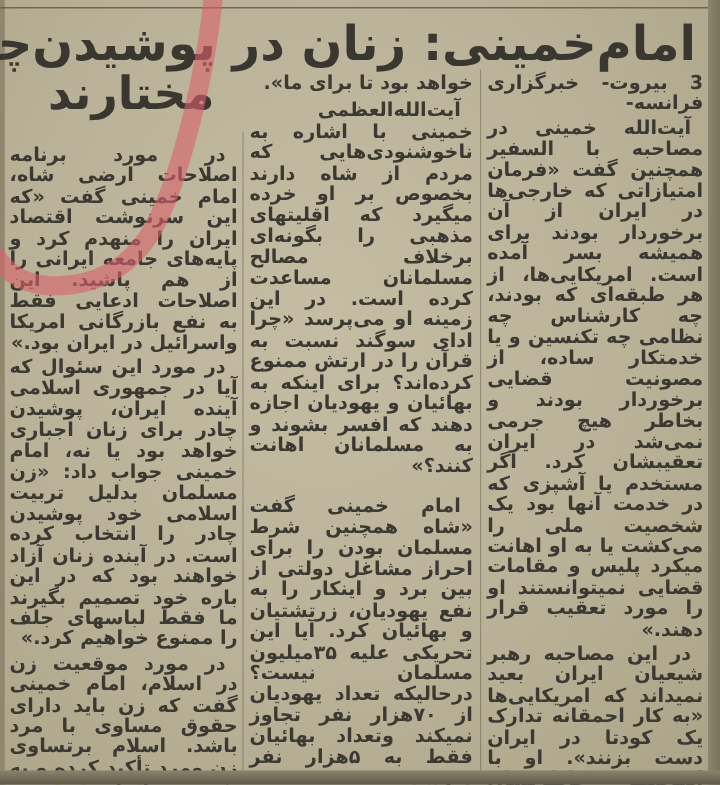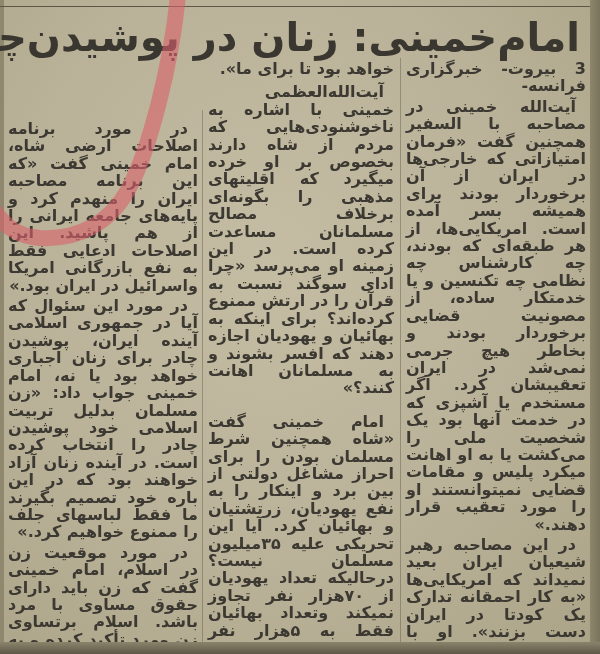--- a/index.html
+++ b/index.html
@@ -80,38 +80,39 @@
   </style>
 </head>
 <body>
 
 <div class="paper">
   <div class="edge-left"></div>
   <div class="edge-right"></div>
   <div class="rule-top"></div>
 
   <div class="headline headline-line1">امام‌خمینی: زنان در پوشیدن‌چادر</div>
+  <div class="headline headline-line2">مختارند</div>
 
   <div class="col-divider" style="left:400px; top:58px; height:584px;"></div>
   <div class="col-divider" style="left:202px; top:110px; height:532px;"></div>
 
   <div class="column col-right">
     <p style="text-indent:0">3 بیروت- خبرگزاری فرانسه-</p>
     <p>آیت‌الله خمینی در مصاحبه با السفیر همچنین گفت «فرمان امتیازاتی که خارجی‌ها در ایران از آن برخوردار بودند برای همیشه بسر آمده است. امریکایی‌ها، از هر طبقه‌ای که بودند، چه کارشناس چه نظامی چه تکنسین و یا خدمتکار ساده، از مصونیت قضایی برخوردار بودند و بخاطر هیچ جرمی نمی‌شد در ایران تعقیبشان کرد. اگر مستخدم یا آشپزی که در خدمت آنها بود یک شخصیت ملی را می‌کشت یا به او اهانت میکرد پلیس و مقامات قضایی نمیتوانستند او را مورد تعقیب قرار دهند.»</p>
     <p style="margin-top:2px">در این مصاحبه رهبر شیعیان ایران بعید نمیداند که امریکایی‌ها «به کار احمقانه تدارک یک کودتا در ایران دست بزنند». او با اینوصف خاطرنشان میکند که واشنگتن باید بداند که عواقب یک چنین عملی برای امریکا خیلی بیشتر فاجعه‌آمیز</p>
   </div>
 
   <div class="column col-mid">
     <p style="text-indent:0">خواهد بود تا برای ما».</p>
     <p style="margin-top:6px">آیت‌الله‌العظمی خمینی با اشاره به ناخوشنودی‌هایی که مردم از شاه دارند بخصوص بر او خرده میگیرد که اقلیتهای مذهبی را بگونه‌ای برخلاف مصالح مسلمانان مساعدت کرده است. در این زمینه او می‌پرسد «چرا ادای سوگند نسبت به قرآن را در ارتش ممنوع کرده‌اند؟ برای اینکه به بهائیان و یهودیان اجازه دهند که افسر بشوند و به مسلمانان اهانت کنند؟»</p>
     <p style="margin-top:16px">امام خمینی گفت «شاه همچنین شرط مسلمان بودن را برای احراز مشاغل دولتی از بین برد و اینکار را به نفع یهودیان، زرتشتیان و بهائیان کرد. آیا این تحریکی علیه ۳۵میلیون مسلمان نیست؟ درحالیکه تعداد یهودیان از ۷۰هزار نفر تجاوز نمیکند وتعداد بهائیان فقط به ۵هزار نفر میرسد.»</p>
   </div>
 
   <div class="column col-left">
-    <p>در مورد برنامه اصلاحات ارضی شاه، امام خمینی گفت «که این برنامه مصاحبه ایران را منهدم کرد و پایه‌های جامعه ایرانی را از هم پاشید. این اصلاحات ادعایی فقط به نفع بازرگانی امریکا واسرائیل در ایران بود.»</p>
+    <p>در مورد برنامه اصلاحات ارضی شاه، امام خمینی گفت «که این سرنوشت اقتصاد ایران را منهدم کرد و پایه‌های جامعه ایرانی را از هم پاشید. این اصلاحات ادعایی فقط به نفع بازرگانی امریکا واسرائیل در ایران بود.»</p>
     <p>در مورد این سئوال که آیا در جمهوری اسلامی آینده ایران، پوشیدن چادر برای زنان اجباری خواهد بود یا نه، امام خمینی جواب داد: «زن مسلمان بدلیل تربیت اسلامی خود پوشیدن چادر را انتخاب کرده است. در آینده زنان آزاد خواهند بود که در این باره خود تصمیم بگیرند ما فقط لباسهای جلف را ممنوع خواهیم کرد.»</p>
     <p>در مورد موقعیت زن در اسلام، امام خمینی گفت که زن باید دارای حقوق مساوی با مرد باشد. اسلام برتساوی زن ومرد تأکید کرده و به هر دوی آنها حق تعیین سرنوشت خویش را داده است یعنی اینکه باید از همه آزادی‌ها بهره‌مند باشند: آزادی انتخاب کردن وانتخاب شدن، آزادی آموزش خویشتن وکار کردن ومبادرت به هر نوع فعالیتهای اقتصادی.</p>
   </div>
 
   <svg class="red-mark" width="600" height="654" viewBox="0 0 600 654">
     <path d="M 178 -5 C 172 60, 150 150, 128 190 C 110 222, 80 240, 40 238 C 15 236, 5 225, -5 212" fill="none" stroke="#d9606a" stroke-opacity="0.6" stroke-width="16" stroke-linecap="round"></path>
   </svg>
 
   <div class="rule-bottom"></div>
 </div>

